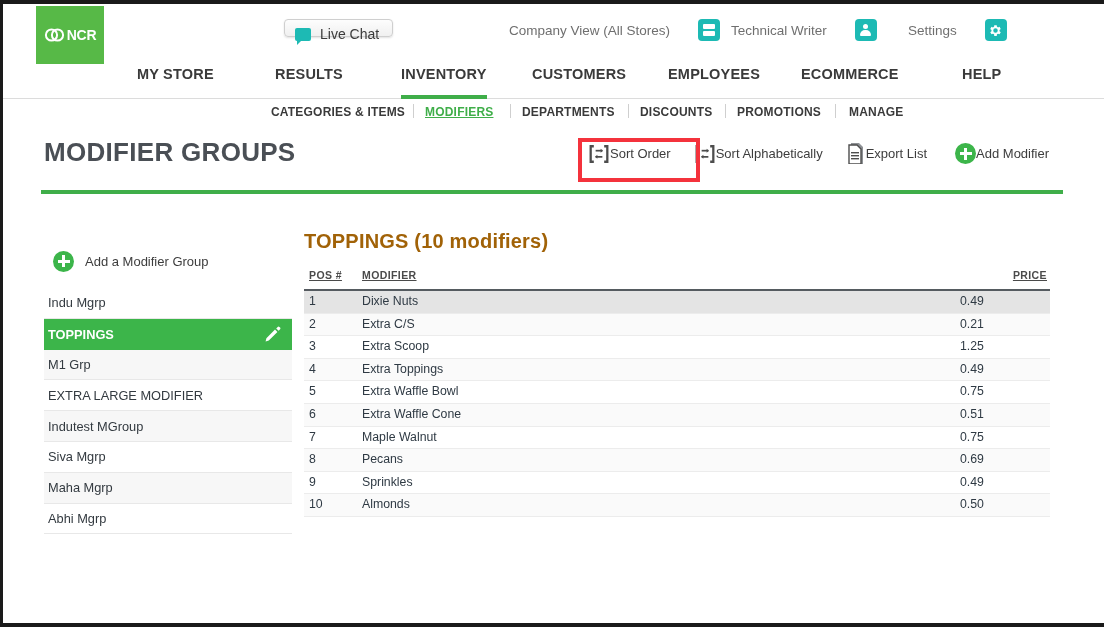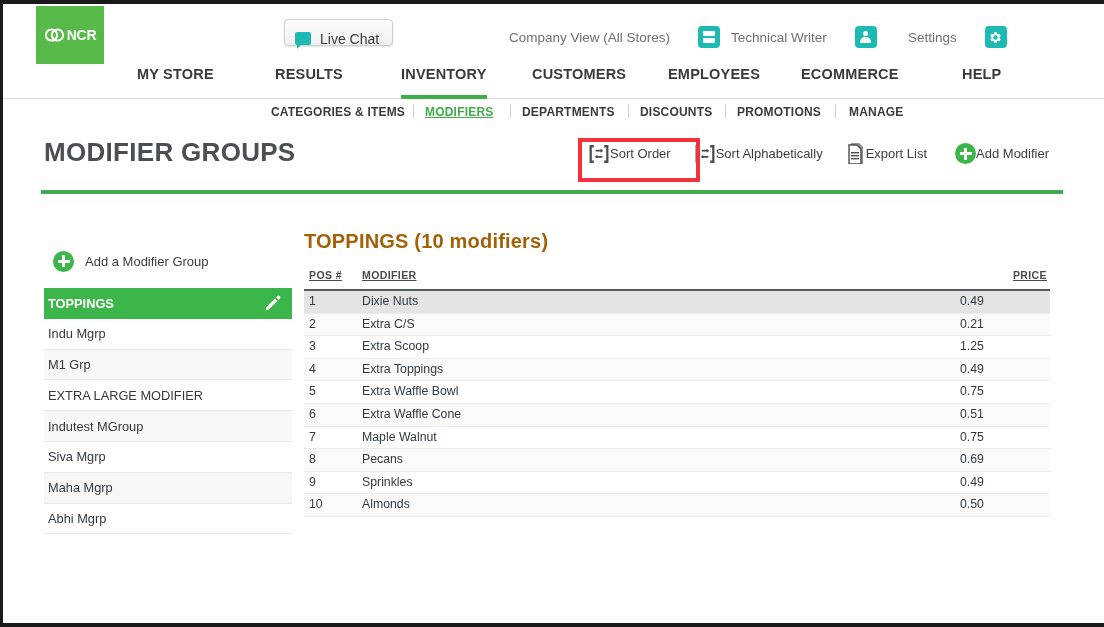--- a/index.html
+++ b/index.html
@@ -35,21 +35,21 @@
   .logo-inner { display: flex; align-items: center; gap: 1px; }
   .logo-rings { width: 22px; height: 16px; }
   .logo-text {
     color: #ffffff; font-size: 14px; font-weight: bold;
     letter-spacing: -0.3px;
   }
 
   .livechat {
     position: absolute;
     left: 281px; top: 15px;
-    height: 27px;
+    height: 18px;
     padding: 12px 13px 0 10px;
     background: linear-gradient(#fdfdfd,#f0f0f0);
     border: 1px solid #cfcfcf;
     border-radius: 4px;
     display: flex; align-items: center; gap: 9px;
     box-shadow: 0 1px 2px rgba(0,0,0,.12);
     cursor: pointer;
   }
   .livechat-label {
     font-size: 14px; color: #3b3b3b; font-weight: 500;
@@ -58,21 +58,21 @@
     width: 16px; height: 13px; background: #1dbab4;
     border-radius: 2px; position: relative;
   }
   .bubble:after {
     content: ""; position: absolute; left: 2px; top: 12px;
     border-left: 5px solid #1dbab4;
     border-bottom: 5px solid transparent;
   }
 
   .acct {
-    position: absolute; top: 7px; height: 52px;
+    position: absolute; top: 0; height: 52px;
     display: flex; align-items: center; gap: 16px;
   }
   .acct-label {
     font-size: 13.5px; color: #6f6f6f;
   }
   .acct-icon {
     width: 22px; height: 22px; background: #1dbab4;
     border-radius: 4px; margin-left: 12px;
     display: flex; align-items: center; justify-content: center;
     cursor: pointer;
@@ -378,28 +378,28 @@
   <div class="green-rule"></div>
 
   <div class="sidebar">
 
     <div class="add-group">
       <span class="plus-circle"></span>
       <span class="add-group-label">Add a Modifier Group</span>
     </div>
 
     <div class="group-list">
+      <div class="group-item">
+        <span>Indu Mgrp</span>
+      </div>
       <div class="group-item active">
         <span>TOPPINGS</span>
         <svg class="pencil" viewBox="0 0 16 16">
           <path d="M1.4 12.2l-.8 3.2 3.2-.8 8.6-8.6-2.4-2.4zM11.2 2.4l2.4 2.4 1.5-1.5a1.2 1.2 0 000-1.7l-.7-.7a1.2 1.2 0 00-1.7 0z" fill="#ffffff"></path>
         </svg>
-      </div>
-      <div class="group-item">
-        <span>Indu Mgrp</span>
       </div>
       <div class="group-item alt">
         <span>M1 Grp</span>
       </div>
       <div class="group-item">
         <span>EXTRA LARGE MODIFIER</span>
       </div>
       <div class="group-item alt">
         <span>Indutest MGroup</span>
       </div>

